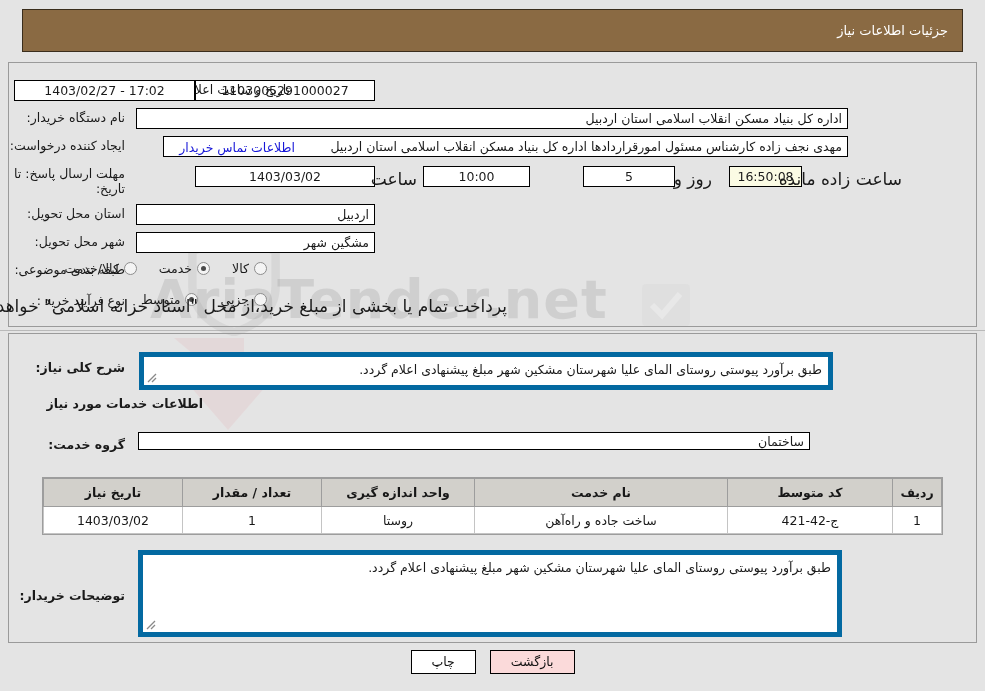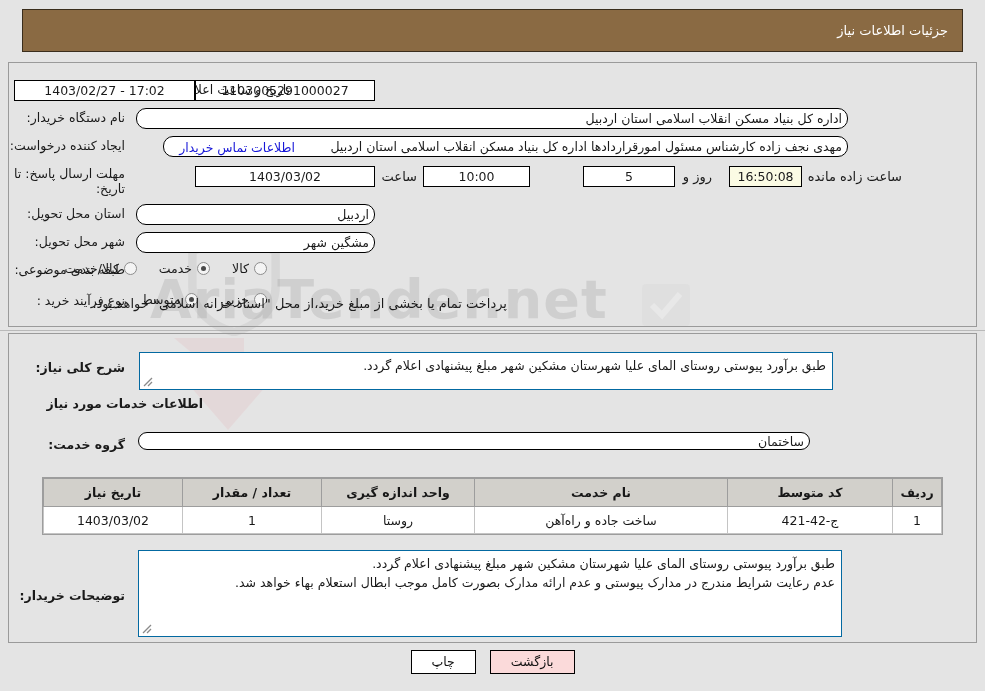--- a/index.html
+++ b/index.html
@@ -120,25 +120,25 @@
     height: 21px;
     font-size: 12.5px;
     color: #1a1a1a;
     display: flex;
     align-items: center;
     padding: 0 5px;
     overflow: hidden;
     white-space: nowrap;
   }
   .fval.center { justify-content: center; }
-  .fval.right  { justify-content: flex-start; border-radius: 10px; }
+  .fval.right  { justify-content: flex-start; }
   .fval.yellow { background: #fbfbe4; }
 
   .plain-text {
-    font-size: 13px;
+    font-size: 17px;
     color: #1a1a1a;
     white-space: nowrap;
   }
 
   a.link {
     color: #1717d8;
     font-size: 12.5px;
     text-decoration: none;
     white-space: nowrap;
   }
@@ -167,21 +167,21 @@
     width: 5px; height: 5px;
     border-radius: 50%;
     background: #4a4a4a;
   }
   .radio-label { font-size: 12.5px; color: #1a1a1a; white-space: nowrap; }
 
   
   .tbox {
     position: absolute;
     background: #ffffff;
-    border: 1px solid #0369a1;
+    border: 5px solid #0369a1;
     box-sizing: border-box;
     font-size: 12.5px;
     color: #1a1a1a;
     padding: 3px 6px 11px 6px;
     line-height: 1.55;
     overflow: hidden;
     z-index: 4;
   }
   .tbox .grip {
     position: absolute;
@@ -399,21 +399,20 @@
         <td>1</td>
         <td>1403/03/02</td>
       </tr>
     </tbody>
   </table>
 </div>
 
 <span class="section-head" style="right:860px; top:588px;">توضیحات خریدار:</span>
 <div class="tbox" style="right:143px; top:550px; width:704px; height:87px; text-align:right;">
   <div>طبق برآورد پیوستی روستای المای علیا شهرستان مشکین شهر مبلغ پیشنهادی اعلام گردد.</div>
-  <div>عدم رعایت شرایط مندرج در مدارک پیوستی و عدم ارائه مدارک بصورت کامل موجب ابطال استعلام بهاء خواهد شد.</div>
   <span class="grip">
     <svg width="10" height="10" viewBox="0 0 10 10">
       <path d="M9 1 L1 9" stroke="#8a8a8a" stroke-width="1.2"></path>
       <path d="M9 5 L5 9" stroke="#8a8a8a" stroke-width="1.2"></path>
     </svg>
   </span>
 </div>
 
 <div class="btnbar">
   <button class="btn btn-back">بازگشت</button>

